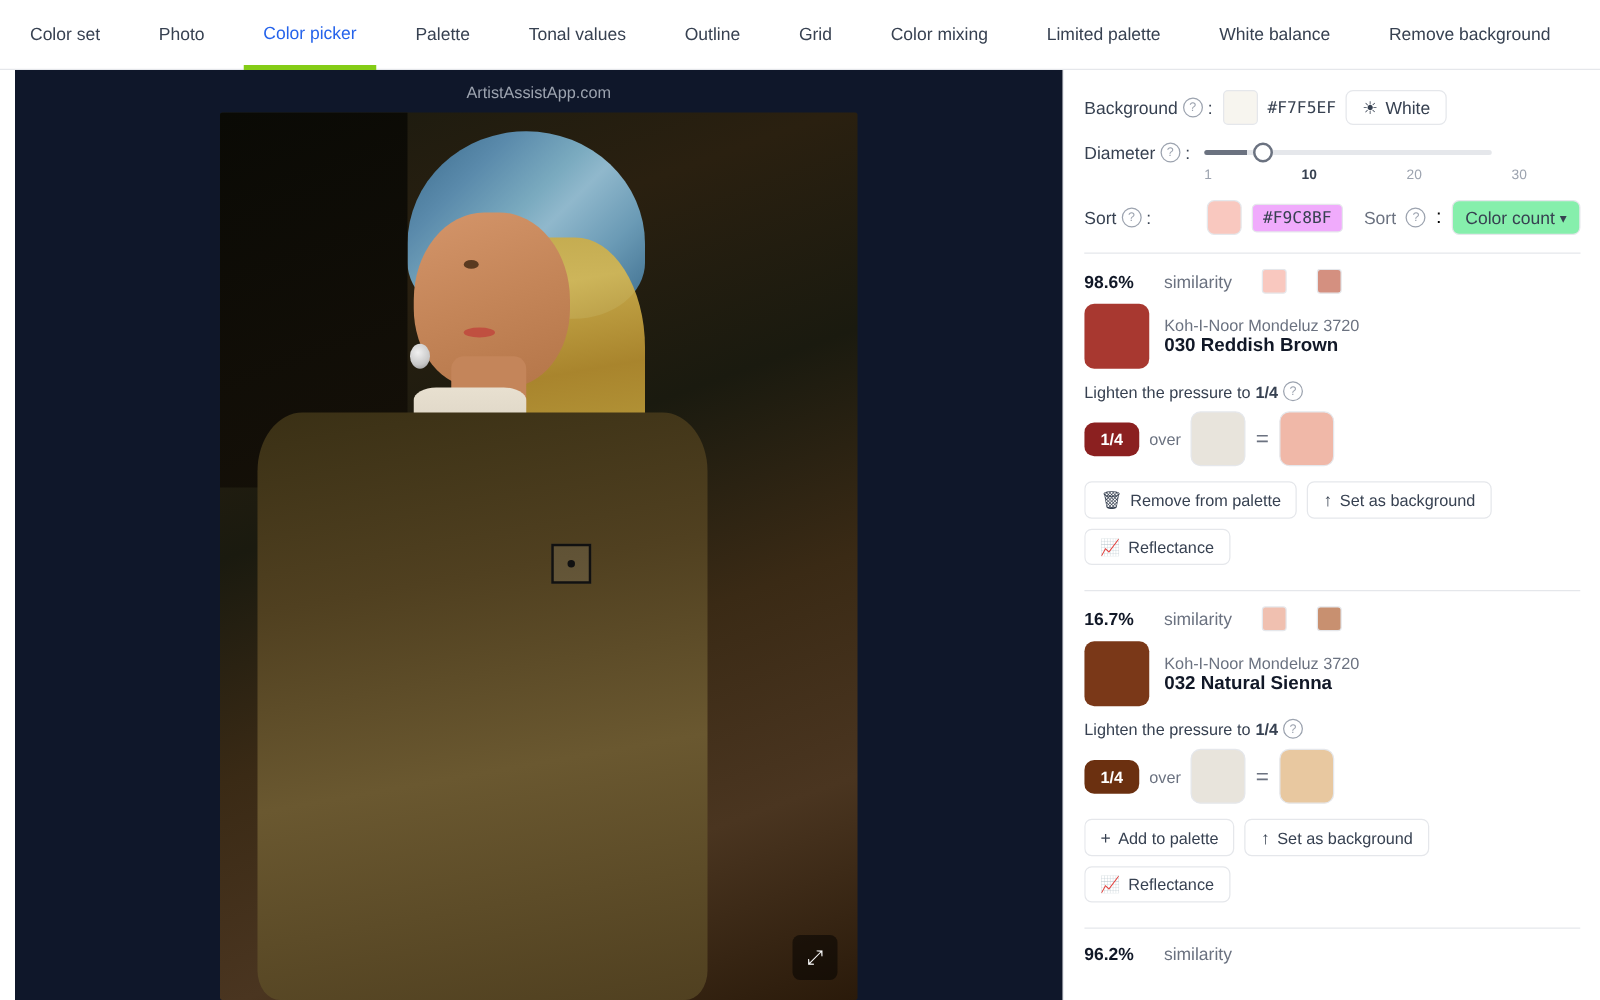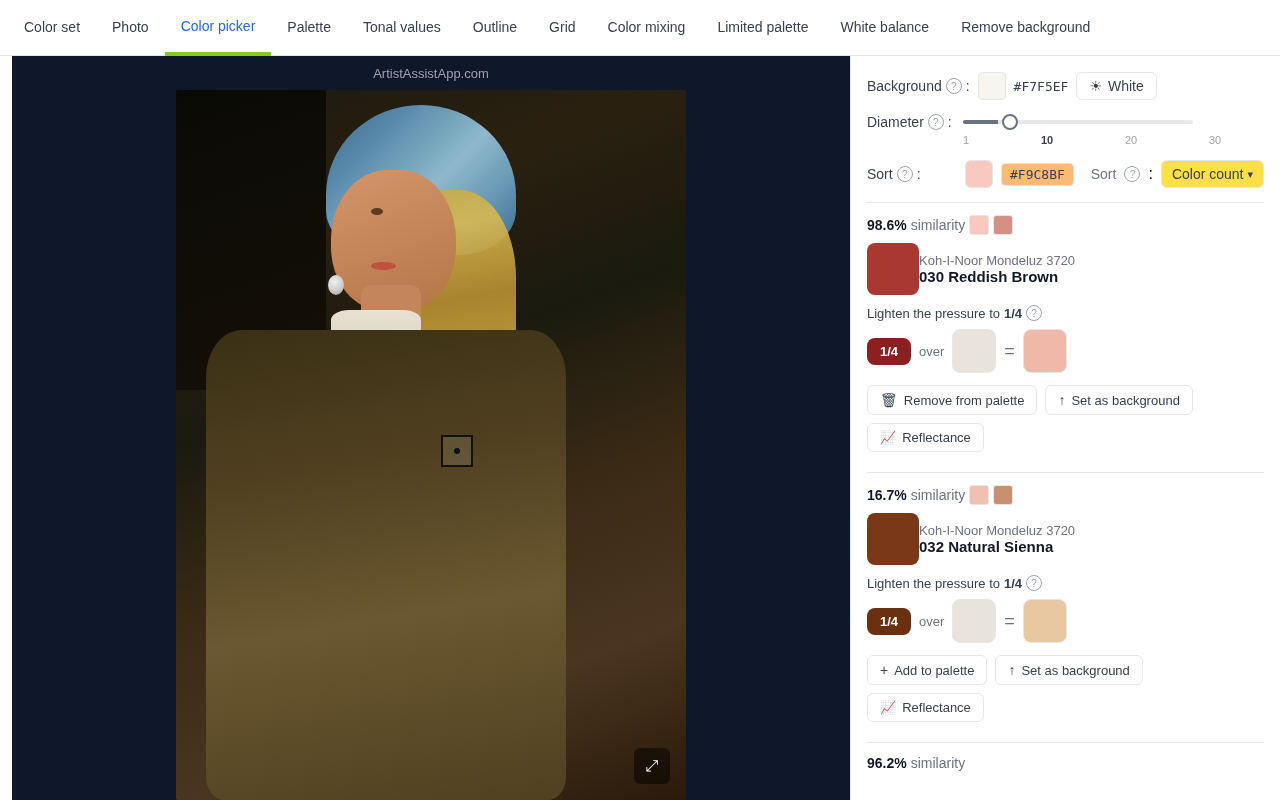--- a/index.html
+++ b/index.html
@@ -5,21 +5,21 @@
     * { box-sizing: border-box; margin: 0; padding: 0; }
     body { font-family: -apple-system, BlinkMacSystemFont, 'Segoe UI', sans-serif; background: #fff; overflow: hidden; width: 1280px; height: 800px; }
 
     
     .top-nav {
       display: flex;
       align-items: center;
       height: 56px;
       border-bottom: 1px solid #e5e7eb;
       padding: 0 8px;
-      gap: 0;
+      gap: 15px;
       position: relative;
     }
     .nav-item {
       padding: 0 16px;
       height: 56px;
       display: flex;
       align-items: center;
       font-size: 14px;
       color: #374151;
       cursor: pointer;
@@ -199,51 +199,51 @@
       height: 28px;
       border-radius: 6px;
       border: 1px solid #e5e7eb;
       background: #F9C8BF;
       cursor: pointer;
     }
     .color-hex {
       font-size: 13px;
       color: #374151;
       font-family: monospace;
-      background: #fdba74;
+      background: #f0abfc;
       border: 1px solid #e5e7eb;
       border-radius: 4px;
       padding: 3px 8px;
     }
 
     
     .sort-dropdown {
       display: flex;
       align-items: center;
       gap: 4px;
       padding: 5px 10px;
       border: 1px solid #e5e7eb;
       border-radius: 6px;
-      background: #fde047;
+      background: #86efac;
       font-size: 14px;
       color: #374151;
       cursor: pointer;
     }
 
     
     .divider { height: 1px; background: #e5e7eb; margin: 12px 0; }
 
     
     .result-card {
       margin-bottom: 20px;
     }
     .similarity-row {
       display: flex;
       align-items: center;
-      gap: 4px;
+      gap: 24px;
       margin-bottom: 8px;
     }
     .similarity-pct {
       font-size: 14px;
       font-weight: 600;
       color: #111827;
     }
     .similarity-label {
       font-size: 14px;
       color: #6b7280;
@@ -251,20 +251,21 @@
     .sim-swatch {
       width: 20px;
       height: 20px;
       border-radius: 3px;
       border: 1px solid #e5e7eb;
     }
 
     .color-info-row {
       display: flex;
       align-items: center;
+      gap: 12px;
       margin-bottom: 10px;
     }
     .big-swatch {
       width: 52px;
       height: 52px;
       border-radius: 8px;
       flex-shrink: 0;
     }
     .color-name-block { }
     .brand-name {

